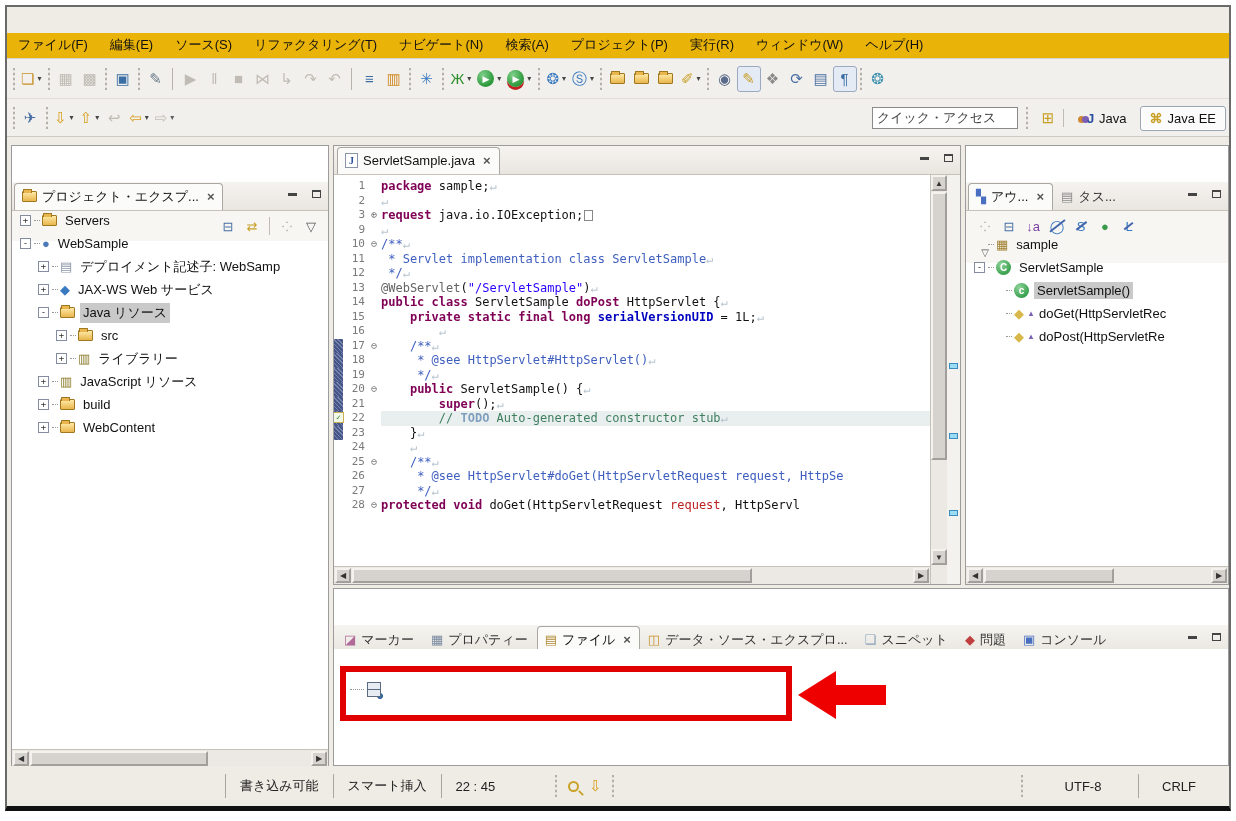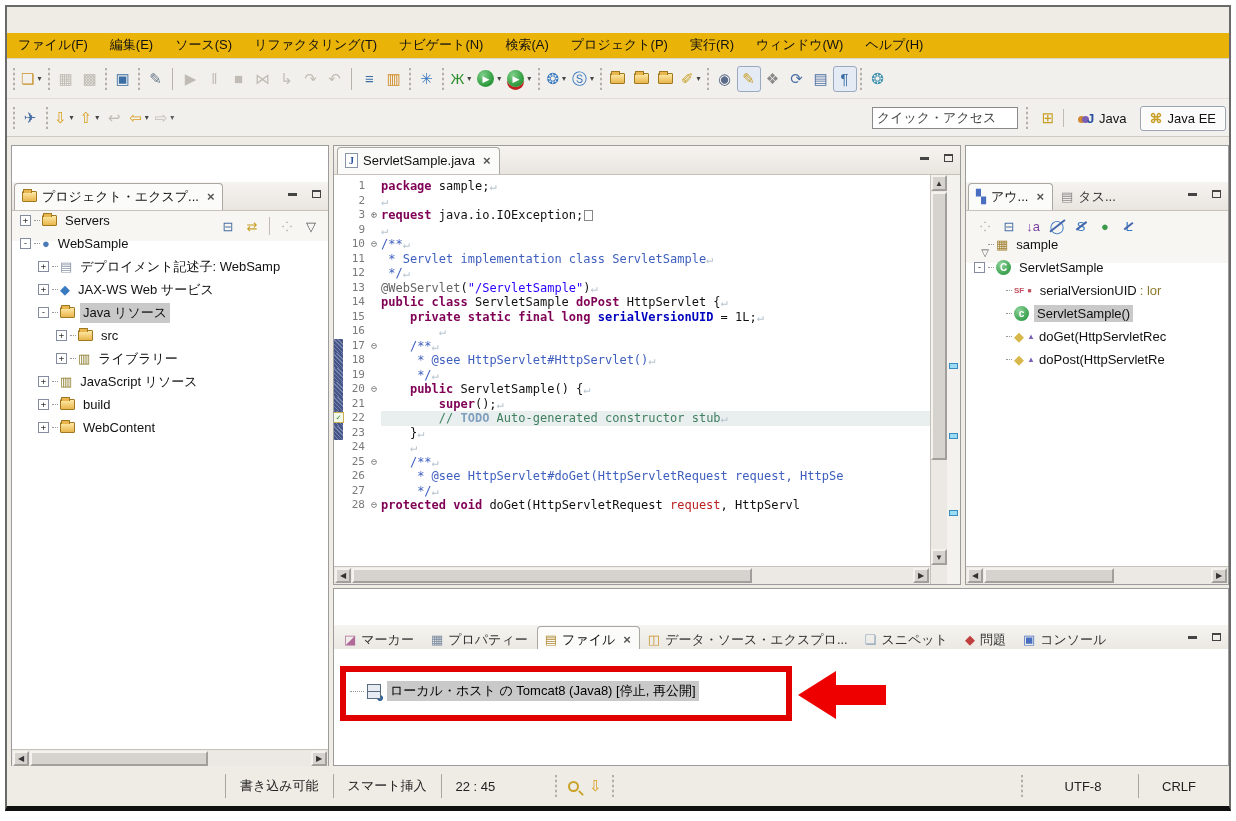--- a/index.html
+++ b/index.html
@@ -557,28 +557,20 @@
         </div>
         <div class="tree-row" style="padding-left: 8px;">
           <span class="expander">-</span>
           <span class="conn"></span>
           <span class="cico">C</span>
           <span class="tree-label">ServletSample</span>
         </div>
         <div class="tree-row" style="padding-left: 26px;">
           <span class="exp-space"></span>
           <span class="conn"></span>
-          <span class="sup" style="color: rgb(192, 80, 96);">SF</span>
-          <span class="tico" style="color: rgb(192, 80, 96);">▪</span>
-          <span class="tree-label">serialVersionUID</span>
-          <span class="suffix"> : lor</span>
-        </div>
-        <div class="tree-row" style="padding-left: 26px;">
-          <span class="exp-space"></span>
-          <span class="conn"></span>
           <span class="cico">c</span>
           <span class="tree-label sel">ServletSample()</span>
         </div>
         <div class="tree-row" style="padding-left: 26px;">
           <span class="exp-space"></span>
           <span class="conn"></span>
           <span class="tico" style="color: rgb(216, 184, 74);">◆</span>
           <span class="sup" style="color: rgb(122, 95, 181);">▴</span>
           <span class="tree-label">doGet(HttpServletRec</span>
         </div>
@@ -659,21 +651,20 @@
         <span class="vt-btn">
           <span style="color: rgb(85, 85, 85); font-size: 13px;">▽</span>
         </span>
       </div>
     <div class="bp-content">
       <div class="server-row">
         <span class="conn" style="width:14px;"></span>
         <span class="srv-ico">
             <span class="srv-dot"></span>
           </span>
-        <span class="tree-label sel">ローカル・ホスト の Tomcat8 (Java8)  [停止, 再公開]</span>
       </div>
       <div class="red-box"></div>
       <svg class="red-arrow" width="90" height="54" viewBox="0 0 90 54">
         <polygon points="0,27 38,3 38,17 88,17 88,37 38,37 38,51" fill="#ee0000"></polygon>
       </svg>
     </div>
   </div>
 
   <div class="statusbar">
     <span style="width:218px;"></span>

